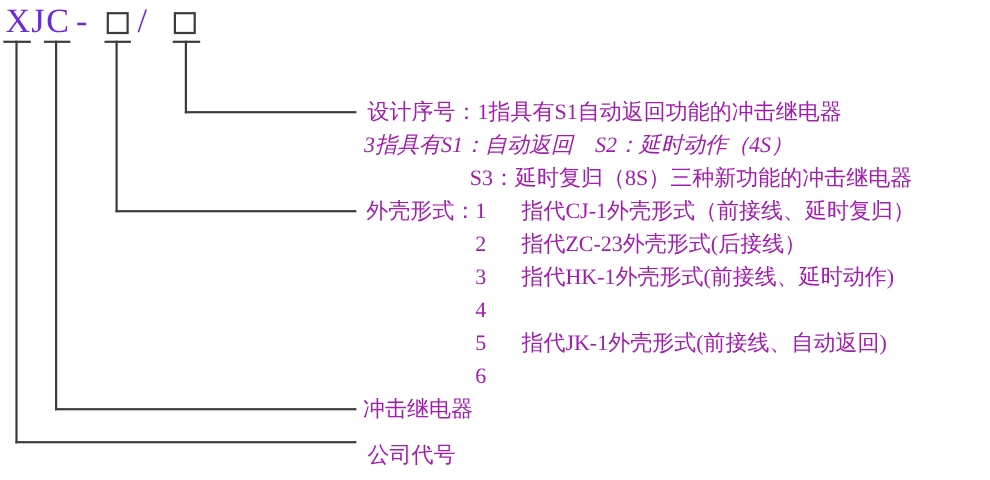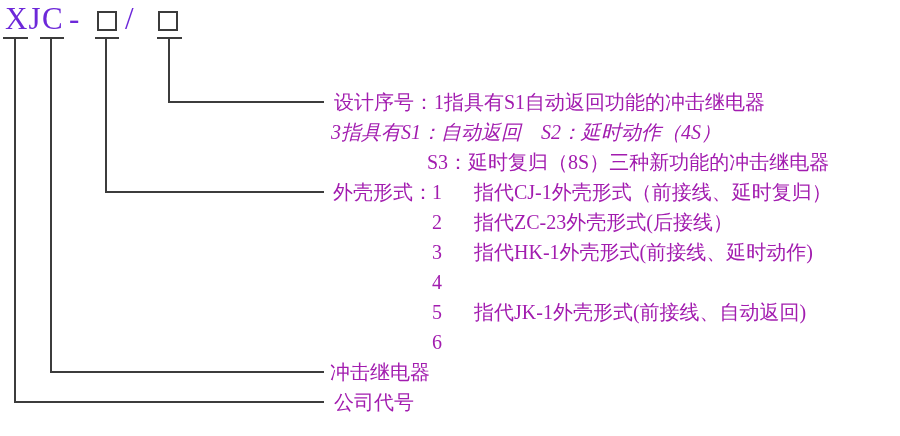--- a/index.html
+++ b/index.html
@@ -74,21 +74,21 @@
   .r-case-label { left: 333px; top: 177px; }
   .col-num  { left: 432px; }
   .col-desc { left: 474px; }
   .iy-0 { top: 177px; }
   .iy-1 { top: 207px; }
   .iy-2 { top: 237px; }
   .iy-3 { top: 267px; }
   .iy-4 { top: 297px; }
   .iy-5 { top: 327px; }
   .r-relay   { left: 330px; top: 357px; }
-  .r-company { left: 334px; top: 387px; }
+  .r-company { left: 334px; top: 399px; }
 </style>
 </head>
 <body>
 
 <div class="stage">
 
   <span class="code-glyph g-xj">XJ</span>
   <span class="code-glyph g-c">C</span>
   <span class="code-glyph g-dash">-</span>
   <span class="ph-box box-1"></span>

